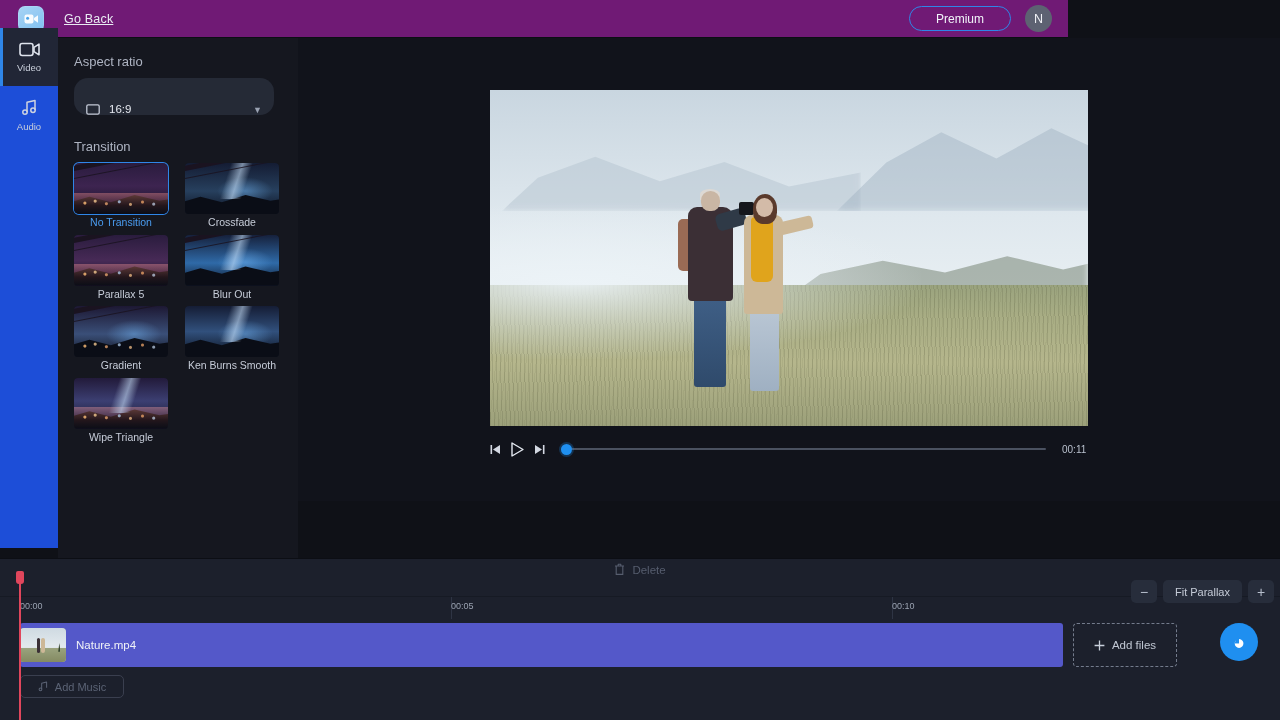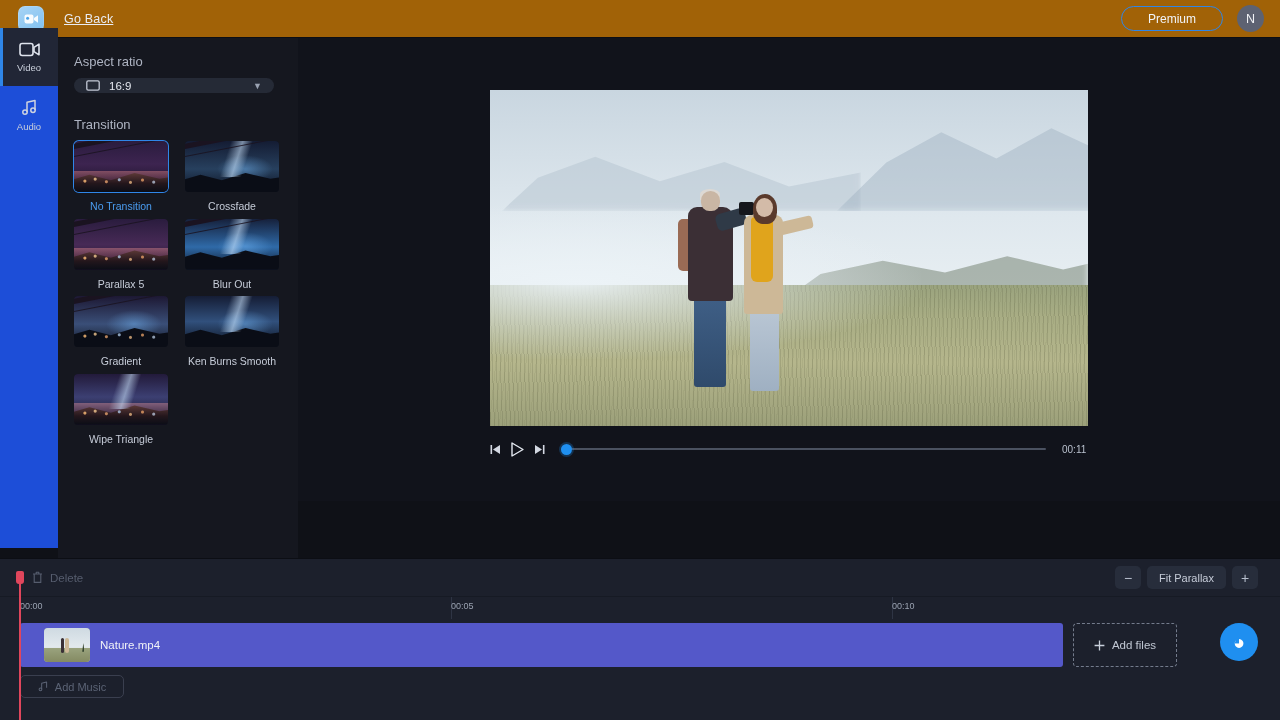--- a/index.html
+++ b/index.html
@@ -7,22 +7,22 @@
   body {
     background:#0f1117;
     font-family:"Liberation Sans", sans-serif;
     color:#e8eaf0;
     -webkit-font-smoothing:antialiased;
   }
   #app { position:relative; width:1280px; height:720px; background:#0f1117; }
 
   
   .topbar {
-    position:absolute; left:0; top:0; width:1280px; height:38px;
-    background:#a16207;
+    position:absolute; left:0; top:0; width:1068px; height:38px;
+    background:#701a75;
     display:flex; align-items:center;
     border-bottom:1px solid #0c0e14;
   }
   .app-icon {
     width:26px; height:26px; margin-left:18px; border-radius:7px;
     background:linear-gradient(145deg,#a8d4f5,#7fc0f0);
     display:flex; align-items:center; justify-content:center;
     box-shadow:0 0 0 1px rgba(255,255,255,.12) inset;
   }
   .app-icon svg { display:block; }
@@ -63,40 +63,40 @@
   }
   .rail-label { font-size:9.5px; color:#c9cfdb; }
 
   
   .panel {
     position:absolute; left:58px; top:38px; width:240px; height:520px;
     background:#15171f; padding:16px 16px 0 16px; overflow:hidden;
   }
   .panel-label { font-size:13px; color:#aeb4c2; margin-bottom:9px; }
   .ratio-select {
-    height:15px; width:200px; border-radius:14px; background:#252a36;
-    display:flex; align-items:center; padding:0 12px; cursor:pointer;
+    height:37px; width:200px; border-radius:14px; background:#252a36;
+    display:flex; align-items:flex-end; padding:0 12px; cursor:pointer;
     color:#e4e7ee; font-size:11.5px; gap:9px;
   }
   .ratio-select .chev { margin-left:auto; font-size:9px; color:#9aa2b2; }
   .panel-label.trans { margin-top:24px; }
 
   .trans-grid {
     display:grid; grid-template-columns:94px 94px; gap:5px 17px;
   }
   .trans-cell { width:94px; cursor:pointer; text-align:center; }
   .thumb {
     width:94px; height:51px; border-radius:4px; overflow:hidden;
     position:relative; background:#10121a;
   }
   .trans-cell.selected .thumb {
     outline:2px solid #2f86e8; outline-offset:-1px; border-radius:5px;
   }
   .trans-name {
-    font-size:10.5px; color:#c6ccd8; margin-top:8px; line-height:13.5px;
+    font-size:10.5px; color:#c6ccd8; margin-top:2px; line-height:13.5px;
   }
   .trans-cell.selected .trans-name { color:#4a9cf0; }
 
   
   .tb { position:absolute; inset:0; }
   .tb-sky { position:absolute; inset:0; }
   .v1 .tb-sky { background:linear-gradient(180deg,#2a1c3e 0%,#3d2450 45%,#140f22 100%); }
   .v2 .tb-sky { background:linear-gradient(180deg,#141c33 0%,#27405e 55%,#0c1120 100%); }
   .v3 .tb-sky { background:linear-gradient(180deg,#2a1c3e 0%,#472a56 50%,#160f24 100%); }
   .v4 .tb-sky { background:linear-gradient(180deg,#16213c 0%,#2f6aa8 55%,#0d1322 100%); }
@@ -239,21 +239,21 @@
     cursor:pointer; display:flex; align-items:center;
   }
 
   
   .timeline {
     position:absolute; left:0; top:558px; width:1280px; height:162px;
     background:#1c202c; border-top:1px solid #0c0e14;
   }
   .tl-toolbar {
     position:relative; height:38px; display:flex; align-items:center;
-    padding:0 22px; border-bottom:1px solid #161a24;
+    padding:0 6px; border-bottom:1px solid #161a24;flex-direction:column;
   }
   .del-btn {
     display:flex; align-items:center; gap:7px; font-size:11.5px;
     color:#565d6e; padding:4px 10px; border-radius:5px; cursor:default;
   }
   .tl-right { margin-left:auto; display:flex; align-items:center; gap:6px; }
   .zoom-btn {
     width:26px; height:23px; border-radius:5px; background:#272d3b;
     display:flex; align-items:center; justify-content:center;
     color:#b7bfcd; font-size:14px; cursor:pointer; font-family:inherit;
@@ -273,21 +273,21 @@
   }
   .playhead::before {
     content:""; position:absolute; left:-3px; top:-4px; width:8px; height:13px;
     background:#e0465c; border-radius:2px 2px 3px 3px;
   }
   .track-row {
     position:relative; margin:4px 0 0 20px; height:44px; display:flex; align-items:center; gap:10px;
   }
   .clip {
     position:relative; width:1043px; height:44px; border-radius:3px;
-    background:#5458c9; display:flex; align-items:center; padding-left:24px;
+    background:#5458c9; display:flex; align-items:center; padding-left:0;
     gap:10px; cursor:pointer; overflow:hidden;
   }
   .clip-thumb {
     width:46px; height:34px; border-radius:4px; overflow:hidden; position:relative;
     background:#8e9a86; flex:none;
   }
   .ct-sky { position:absolute; inset:0; background:linear-gradient(180deg,#cfdae2 0%,#e2e9ed 55%,#b3b79c 100%); }
   .ct-field { position:absolute; left:0; bottom:0; width:100%; height:42%;
     background:linear-gradient(180deg,#9aa37e,#848a62); }
   .ct-p1 { position:absolute; left:36%; top:28%; width:7%; height:45%; background:#3a3036; border-radius:2px; }

